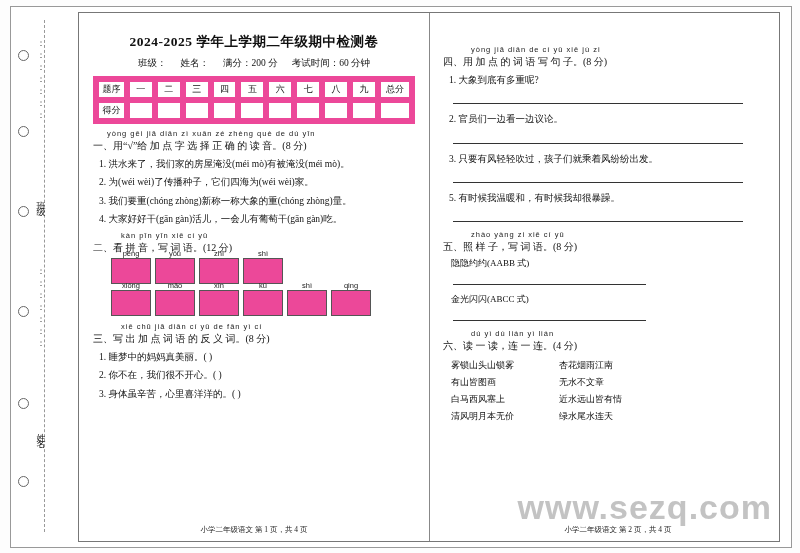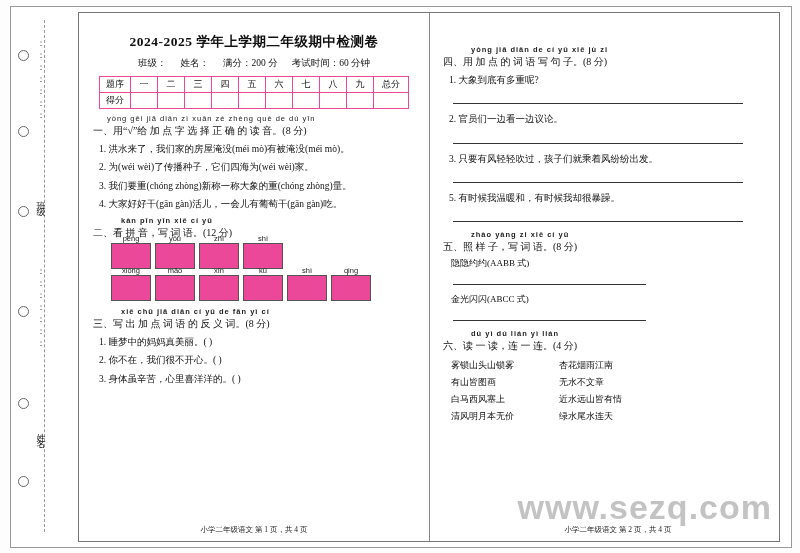--- a/index.html
+++ b/index.html
@@ -52,37 +52,37 @@
     margin-bottom:6px;
   }
   .info-line span{white-space:nowrap;}
 
   table.score{
     border-collapse:collapse;
     margin:0 auto 4px auto;
     font-size:9px;
   }
   table.score td{
-    border:1px solid #ec4899;
+    border:6px solid #ec4899;
     width:26px;height:15px;
     text-align:center;
     vertical-align:middle;
     padding:0;
   }
   table.score td.head{width:30px;}
   table.score td.total{width:34px;}
 
   .pinyin{
     font-size:7.5px;
     color:#222;
     letter-spacing:1px;
     margin:5px 0 1px 14px;
     font-family:"Liberation Sans", sans-serif;
   }
-  .pinyin.indent2{margin-left:28px;font-weight:bold;}
+  .pinyin.indent2{margin-left:28px;}
   .q-head{
     font-size:10px;
     margin:1px 0 3px 0;
     font-weight:normal;
   }
   .q-item{
     font-size:9.5px;
     margin:4px 0 4px 6px;
     line-height:1.5;
   }

